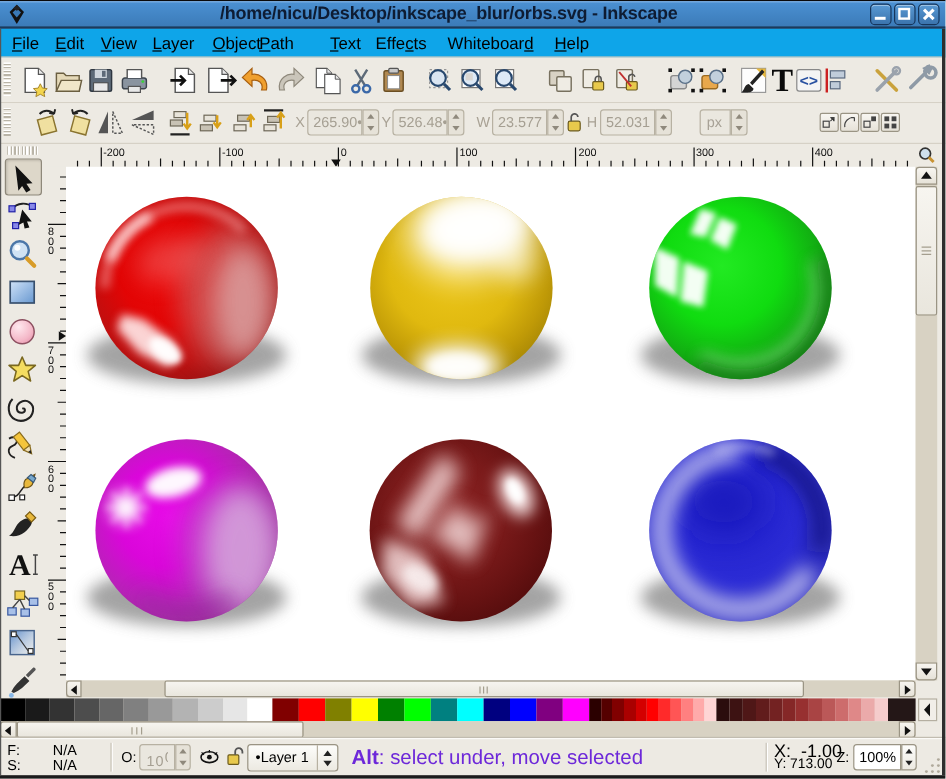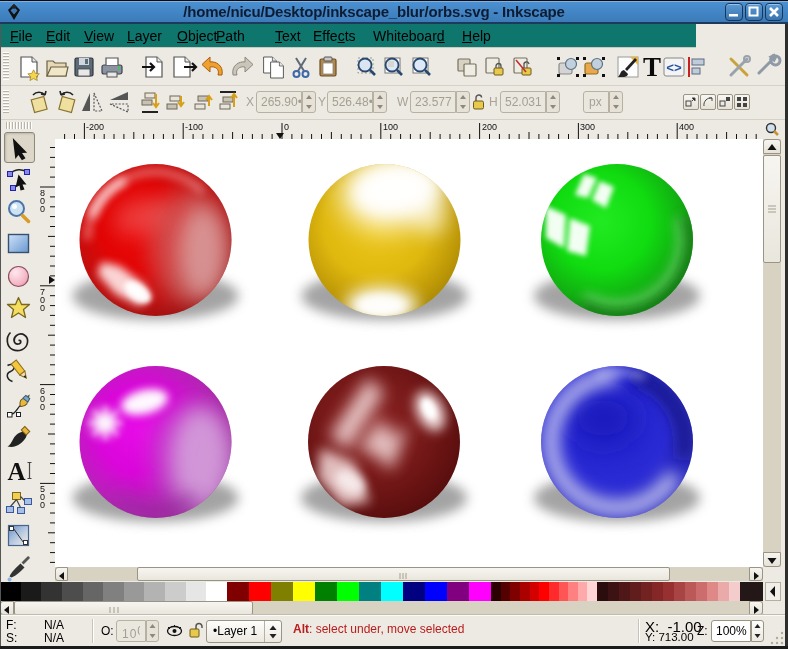--- a/index.html
+++ b/index.html
@@ -5,21 +5,21 @@
 .abs{position:absolute;}
 
 #titlebar{left:0;top:0;width:788px;height:24px;background:linear-gradient(#4c92d4,#3a79b6);}
 #titlebar .topline{left:0;top:0;width:788px;height:1px;background:#0a0a0a;}
 #titlebar .lightline{left:0;top:1px;width:788px;height:1px;background:#7fb2e5;}
 #titlebar .botline{left:0;top:22px;width:788px;height:2px;background:#1c3a5c;}
 #title-text{left:0;top:3px;width:748px;text-align:center;font-size:15px;font-weight:bold;color:#0e1c33;letter-spacing:-0.2px;}
 .winbtn{top:3px;width:18px;height:18px;border-radius:4px;background:linear-gradient(#5a9ad4,#3b74ad);border:1px solid #16365c;box-sizing:border-box;box-shadow:inset 0 1px 0 rgba(255,255,255,.4);}
 .winbtn svg{position:absolute;left:2px;top:2px;}
 
-#menubar{left:0;top:24px;width:696px;height:24px;background:#0f766e;border-bottom:1px solid #cdc8bd;box-sizing:border-box;text-decoration:underline;}
+#menubar{left:0;top:24px;width:788px;height:24px;background:#0ea5e9;border-bottom:1px solid #cdc8bd;box-sizing:border-box;text-decoration:underline;}
 #menubar span.mi{position:absolute;top:4px;font-size:14px;color:#000;}
 
 #cmdbar{left:0;top:48px;width:788px;height:38px;background:#edeae3;border-bottom:1px solid #d6d1c6;box-sizing:border-box;}
 #ctrlbar{left:0;top:86px;width:788px;height:34px;background:#edeae3;border-bottom:1px solid #d6d1c6;box-sizing:border-box;}
 .grip-v{top:4px;left:3px;width:6px;height:28px;background:repeating-linear-gradient(#fff 0 1px,#b9b4a7 1px 2px,#edeae3 2px 3px);}
 .spin{box-sizing:border-box;border:1px solid #b7b1a2;border-radius:3px;background:#eae7df;color:#a59f92;font-size:12px;}
 .spinbtn{box-sizing:border-box;border-left:1px solid #b7b1a2;background:#e6e2d8;}
 
 #toolbox{left:0;top:120px;width:38px;height:447px;background:#edeae3;}
 #hruler{left:55px;top:120px;width:708px;height:19px;background:#edeae3;}
@@ -701,21 +701,21 @@
         <path d="M8 7 V4.5 a3 3 0 0 1 6 0 V6" fill="none" stroke="#555" stroke-width="1.5"></path>
       </svg></div>
  <div class="abs" style="left:206px;top:4px;width:76px;height:23px;background:linear-gradient(#fdfdfb,#ece9e1);border:1px solid #9a9484;border-radius:3px;box-sizing:border-box">
    <div class="abs" style="left:6px;top:3px;font-size:12px;font-weight:normal;color:#000">•Layer 1</div>
    <div class="abs" style="left:57px;top:0;width:1px;height:21px;background:#b7b1a2"></div>
    <svg style="position:absolute;left:59px;top:2px" width="14" height="18">
         <path d="M7 2.5 L3.5 7 L10.5 7 Z" fill="#222"></path>
         <path d="M7 15.5 L3.5 11 L10.5 11 Z" fill="#222"></path>
       </svg>
  </div>
- <div class="abs" style="left:293px;top:6px;color:#b91c1c;font-size:12px"><b>Alt</b>: select under, move selected</div>
+ <div class="abs" style="left:293px;top:6px;color:#6d28d9;font-size:17px"><b>Alt</b>: select under, move selected</div>
  <div class="vsep" style="left:638px;height:24px;top:3px"></div>
  <div class="abs" style="left:645px;top:2px;color:#000;font-size:15px">X:&nbsp; -1.00</div>
  <div class="abs" style="left:645px;top:15px;color:#000;font-size:11.5px">Y: 713.00</div>
  <div class="abs" style="left:697px;top:8px;color:#000">Z:</div>
  <div class="abs" style="left:711px;top:4px;width:40px;height:22px;background:#fff;border:1px solid #9a9484;border-radius:3px 0 0 3px;box-sizing:border-box;padding:3px 0 0 4px;font-size:12px;color:#000">100%</div>
  <div class="abs spinbtn" style="left:751px;top:4px;width:13px;height:22px;border:1px solid #9a9484;border-radius:0 3px 3px 0;background:linear-gradient(#fdfdfb,#ece9e1)">
    <svg width="11" height="20">
         <path d="M5.5 3 L2.5 7 L8.5 7 Z" fill="#222"></path>
         <path d="M5.5 17 L2.5 13 L8.5 13 Z" fill="#222"></path>
       </svg>

